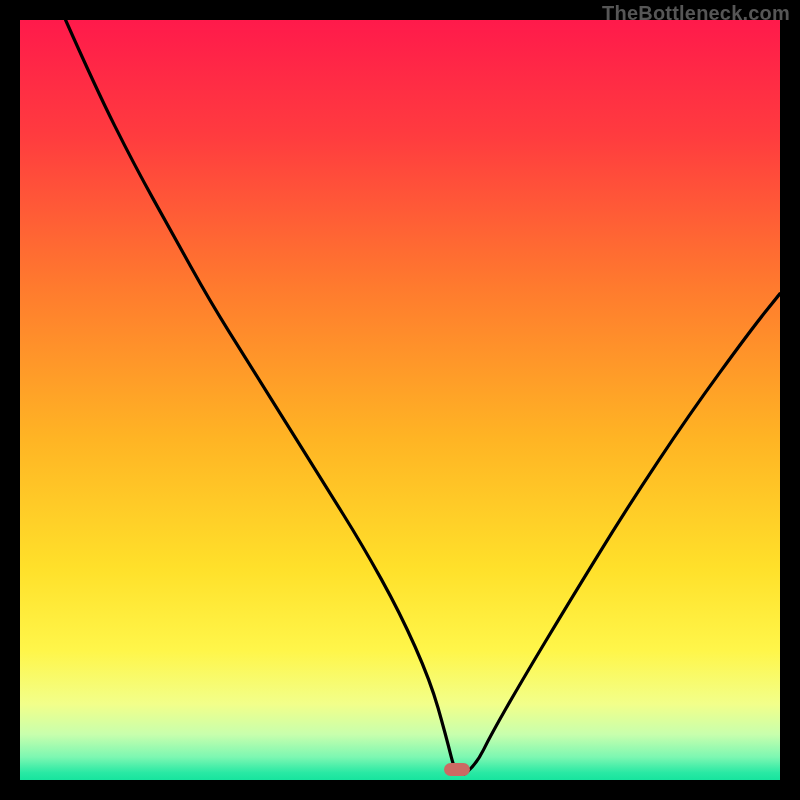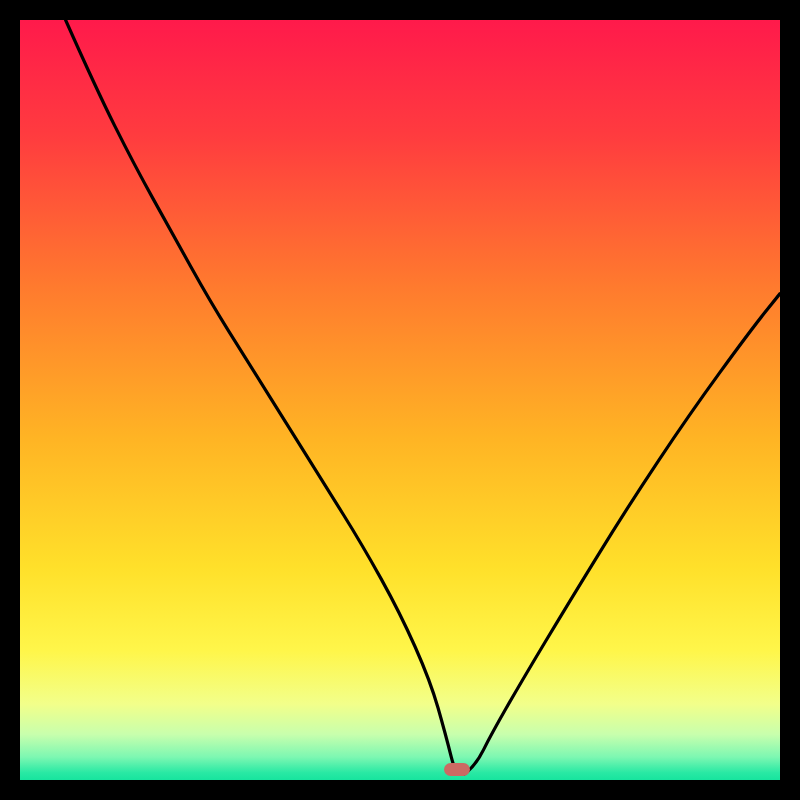--- a/index.html
+++ b/index.html
@@ -48,20 +48,21 @@
     font-weight: 600;
     color: #565656;
     letter-spacing: 0.2px;
   }
 </style>
 </head>
 <body>
 
 <div class="frame">
 
+  <div class="attribution">TheBottleneck.com</div>
 
   <div class="plot-area">
 
     <svg class="gradient" viewBox="0 0 760 760" preserveAspectRatio="none">
       <defs>
         <linearGradient id="bg-grad" x1="0" y1="0" x2="0" y2="1">
             <stop offset="0%" stop-color="#ff1a4b"></stop>
             <stop offset="15%" stop-color="#ff3b3f"></stop>
             <stop offset="35%" stop-color="#ff7a2e"></stop>
             <stop offset="55%" stop-color="#ffb424"></stop>

